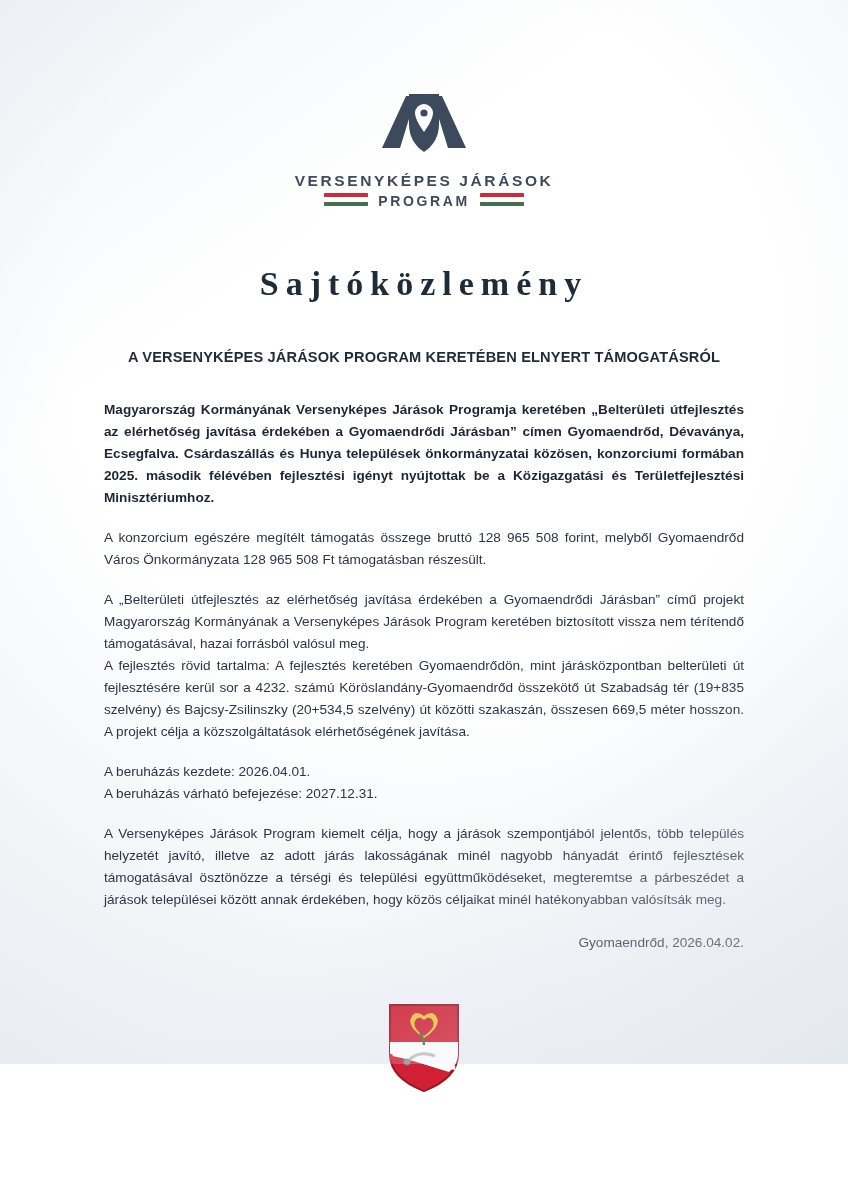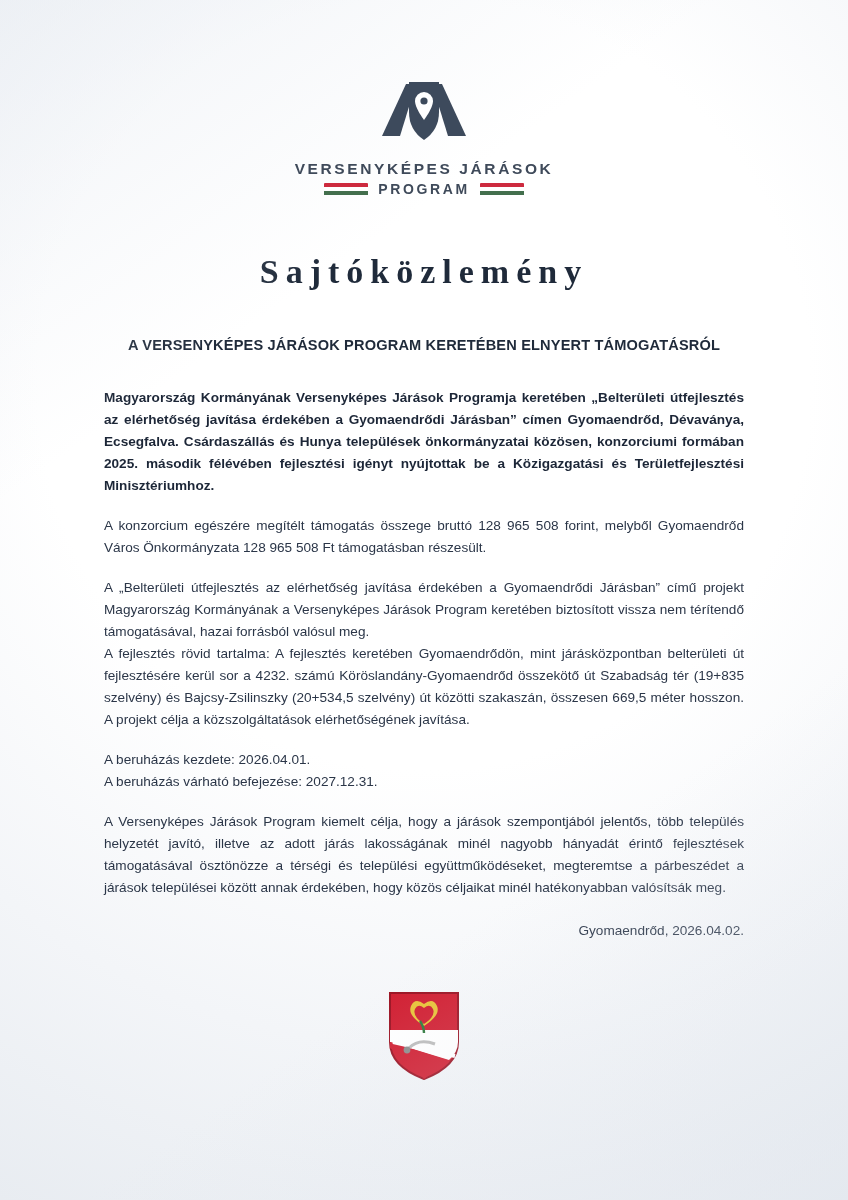--- a/index.html
+++ b/index.html
@@ -10,25 +10,25 @@
     width: 848px;
     height: 1200px;
     background: #ffffff;
     font-family: "Liberation Sans", sans-serif;
     color: #1b2430;
     overflow: hidden;
   }
   .page {
     position: relative;
     width: 848px;
-    height: 1200px;
+    height: 1064px;
     box-sizing: border-box;
     background:
       radial-gradient(circle at 50% 32%, #ffffff 0%, #ffffff 42%, #f3f5f8 72%, #e8ecf1 100%);
-    padding: 0 104px;
+    padding: 12px 104px;
   }
   .page::before {
     content: "";
     position: absolute;
     inset: 0;
     background: linear-gradient(145deg, rgba(228,233,240,0.55) 0%, rgba(255,255,255,0) 28%, rgba(255,255,255,0) 70%, rgba(226,231,238,0.6) 100%);
     pointer-events: none;
   }
 
   
@@ -49,21 +49,21 @@
     margin-top: 10px;
     font-size: 15.5px;
     letter-spacing: 2.6px;
     font-weight: 700;
     color: #3f4a5a;
     text-align: center;
   }
   .logo-sub-row {
     margin-top: 3px;
     display: flex;
-    align-items: center;
+    align-items: flex-start;
     justify-content: center;
     gap: 10px;
   }
   .logo-sub {
     font-size: 14px;
     letter-spacing: 2.6px;
     font-weight: 700;
     color: #3f4a5a;
   }
   .flag {

